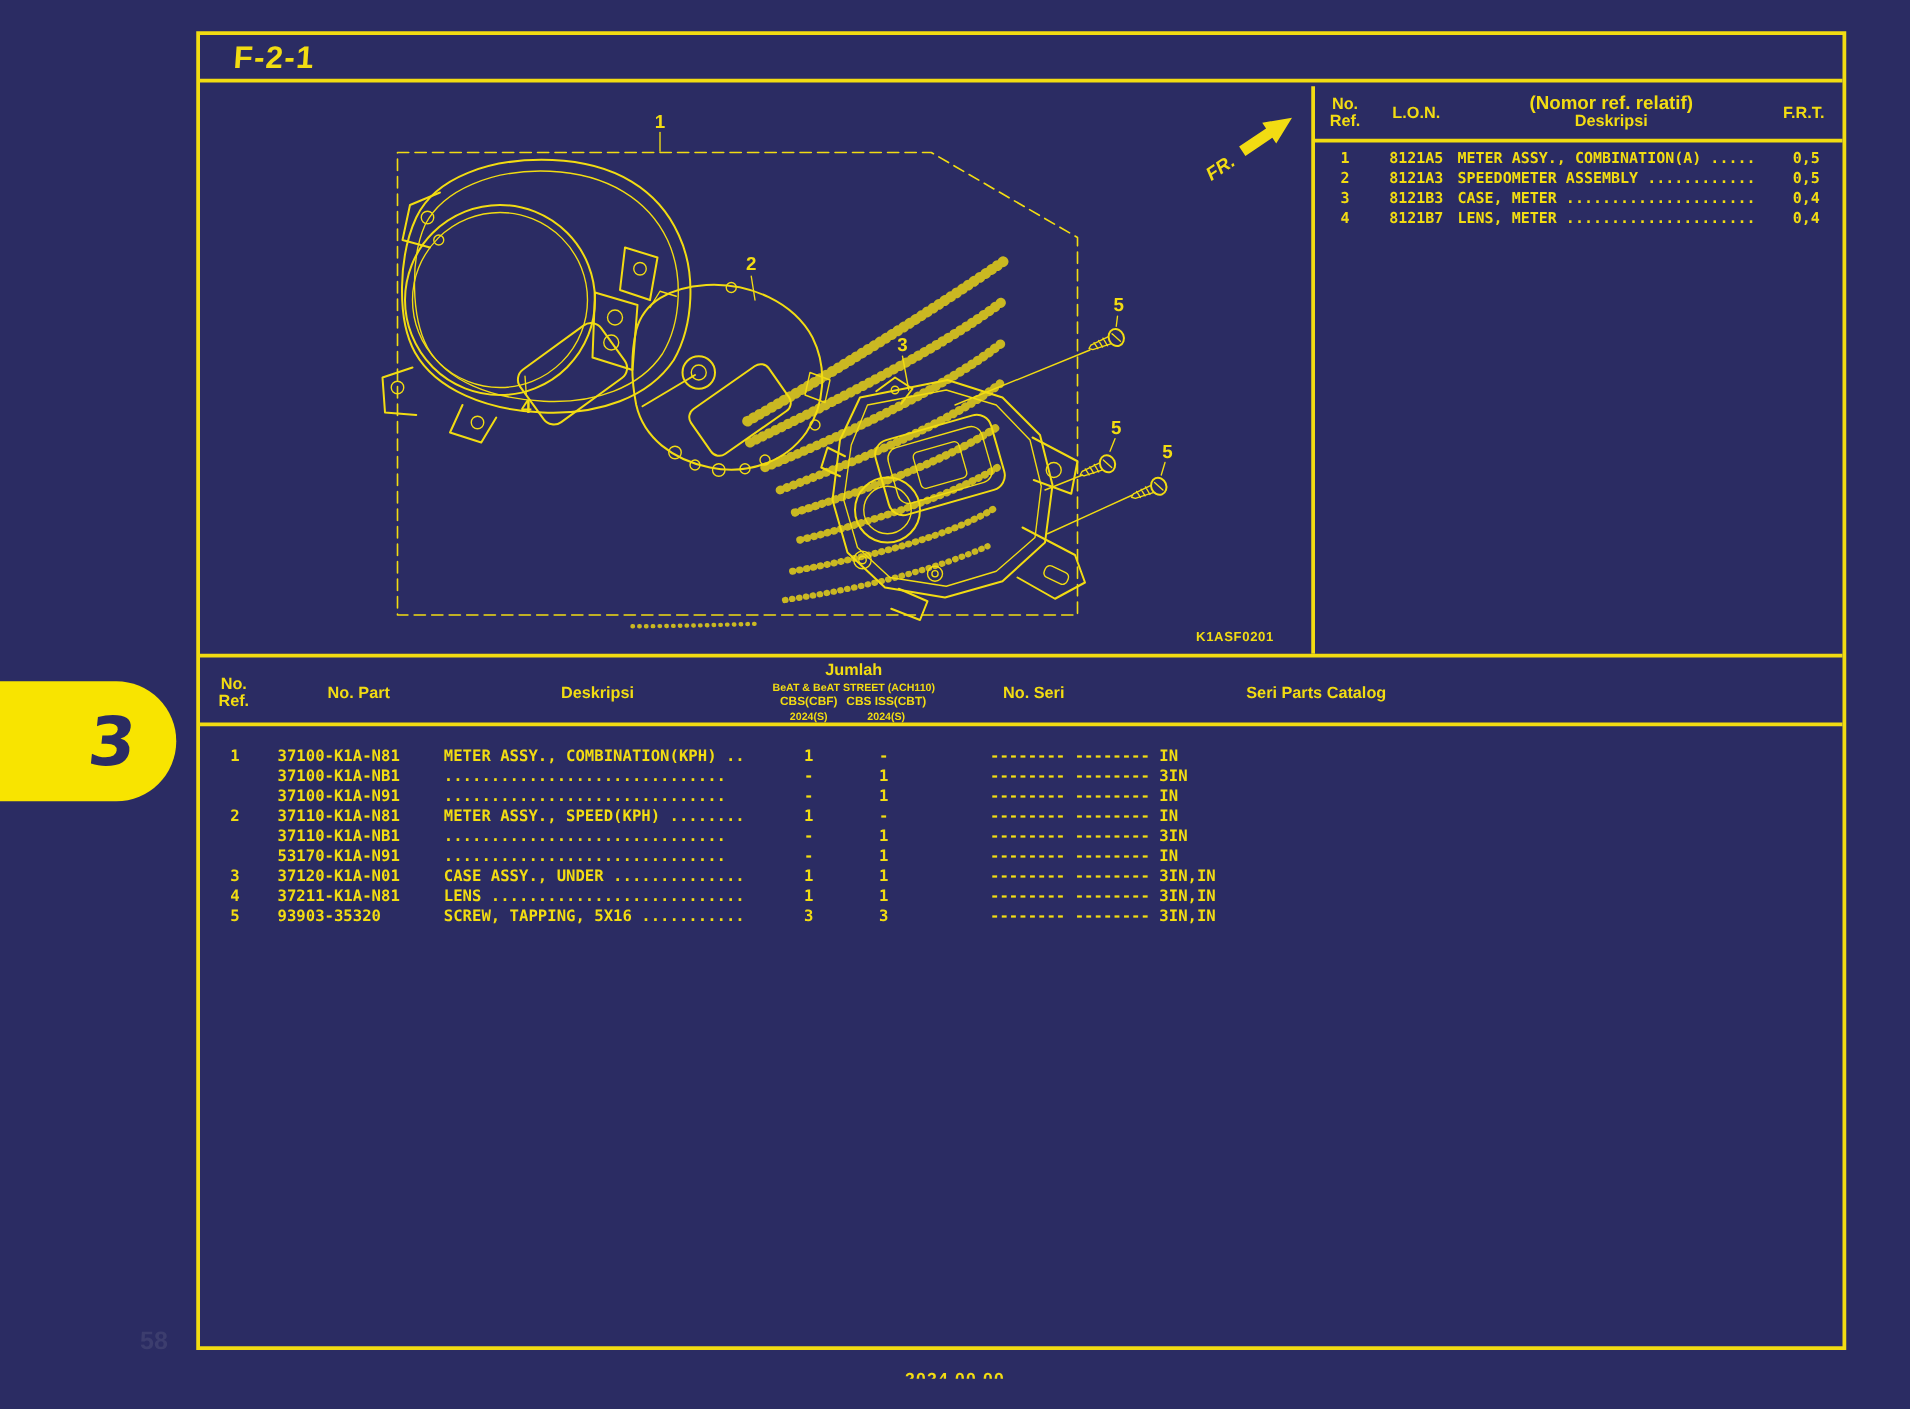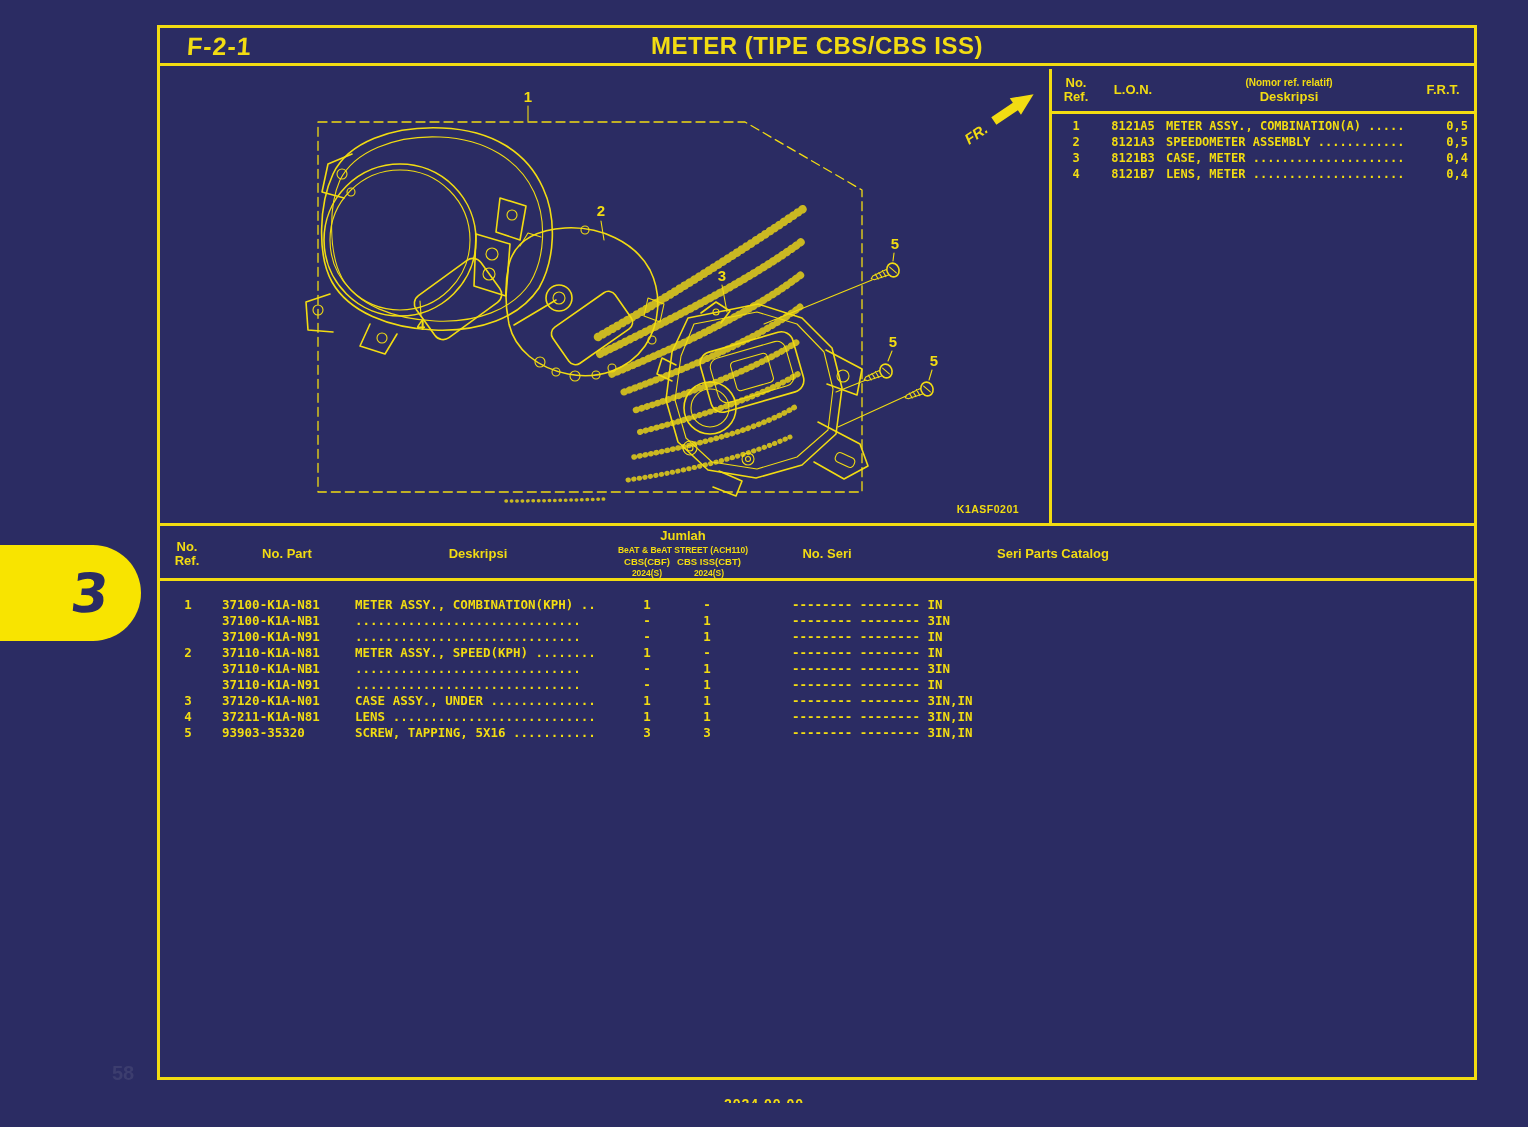--- a/index.html
+++ b/index.html
@@ -53,29 +53,29 @@
   .lon-panel{
     position:absolute;left:889px;top:0;width:425px;height:454px;
     border-left:3px solid var(--y);
   }
   .lon-head{
     display:grid;grid-template-columns:48px 66px 1fr 62px;
     height:45px;border-bottom:3px solid var(--y);
     align-items:center;text-align:center;
     font-size:13px;font-weight:bold;line-height:14px;
   }
-  .lon-note{font-size:10px;font-weight:bold;}
+  .lon-note{font-size:15px;font-weight:bold;}
   .lon-rows{
     padding-top:4px;
     font-family:"DejaVu Sans Mono",monospace;
     font-weight:bold;font-size:12px;line-height:16px;
   }
   .lon-row{display:grid;grid-template-columns:48px 66px 1fr 52px;white-space:pre;}
   .lon-row .c{text-align:center;}
-  .lon-row .r{text-align:right;padding-right:6px;}
+  .lon-row .r{text-align:center;padding-right:6px;}
 
   
   .hsep{position:absolute;left:0;top:454px;width:100%;height:3px;background:var(--y);}
 
   
   .pt-head{
     position:absolute;left:0;top:457px;width:100%;height:55px;
     border-bottom:3px solid var(--y);
     font-weight:bold;
   }
@@ -123,21 +123,20 @@
 <div class="tab">
   <span>3</span>
 </div>
 
 <div class="faint-num">58</div>
 
 <div class="frame">
 
   <div class="titlebar">
     <div class="page-code">F-2-1</div>
-    <div class="title">METER (TIPE CBS/CBS ISS)</div>
   </div>
 
   <div class="content">
 
     <svg class="diagram-svg" viewBox="160 67 889 454">
 
       <path class="ln dash" d="M318 120 H745 L862 188 V490 H318 Z"></path>
 
       <line class="ln thin" x1="528" y1="104" x2="528" y2="119"></line>
       <text class="callout" x="528" y="100">1</text>
@@ -313,21 +312,21 @@
       <div class="lbl" style="left:667px;top:21px;">No. Seri</div>
       <div class="lbl" style="left:893px;top:21px;">Seri Parts Catalog</div>
     </div>
 
     <div class="pt-rows">
       <div class="pt-row"><span class="c-no">1</span><span class="c-part">37100-K1A-N81</span><span class="c-desc">METER ASSY., COMBINATION(KPH) ..</span><span class="c-q1">1</span><span class="c-q2">-</span><span class="c-seri">-------- -------- IN</span></div>
       <div class="pt-row"><span class="c-no"></span><span class="c-part">37100-K1A-NB1</span><span class="c-desc">..............................</span><span class="c-q1">-</span><span class="c-q2">1</span><span class="c-seri">-------- -------- 3IN</span></div>
       <div class="pt-row"><span class="c-no"></span><span class="c-part">37100-K1A-N91</span><span class="c-desc">..............................</span><span class="c-q1">-</span><span class="c-q2">1</span><span class="c-seri">-------- -------- IN</span></div>
       <div class="pt-row"><span class="c-no">2</span><span class="c-part">37110-K1A-N81</span><span class="c-desc">METER ASSY., SPEED(KPH) ........</span><span class="c-q1">1</span><span class="c-q2">-</span><span class="c-seri">-------- -------- IN</span></div>
       <div class="pt-row"><span class="c-no"></span><span class="c-part">37110-K1A-NB1</span><span class="c-desc">..............................</span><span class="c-q1">-</span><span class="c-q2">1</span><span class="c-seri">-------- -------- 3IN</span></div>
-      <div class="pt-row"><span class="c-no"></span><span class="c-part">37110-K1A-N91</span><span class="c-desc">..............................</span><span class="c-q1">-</span><span class="c-q2">1</span><span class="c-seri">-------- -------- IN</span></div>
+      <div class="pt-row"><span class="c-no"></span><span class="c-part">53170-K1A-N91</span><span class="c-desc">..............................</span><span class="c-q1">-</span><span class="c-q2">1</span><span class="c-seri">-------- -------- IN</span></div>
       <div class="pt-row"><span class="c-no">3</span><span class="c-part">37120-K1A-N01</span><span class="c-desc">CASE ASSY., UNDER ..............</span><span class="c-q1">1</span><span class="c-q2">1</span><span class="c-seri">-------- -------- 3IN,IN</span></div>
       <div class="pt-row"><span class="c-no">4</span><span class="c-part">37211-K1A-N81</span><span class="c-desc">LENS ...........................</span><span class="c-q1">1</span><span class="c-q2">1</span><span class="c-seri">-------- -------- 3IN,IN</span></div>
       <div class="pt-row"><span class="c-no">5</span><span class="c-part">93903-35320</span><span class="c-desc">SCREW, TAPPING, 5X16 ...........</span><span class="c-q1">3</span><span class="c-q2">3</span><span class="c-seri">-------- -------- 3IN,IN</span></div>
     </div>
 
   </div>
 </div>
 
 <div class="footer-clip">
   <span>2024.00.00</span>

